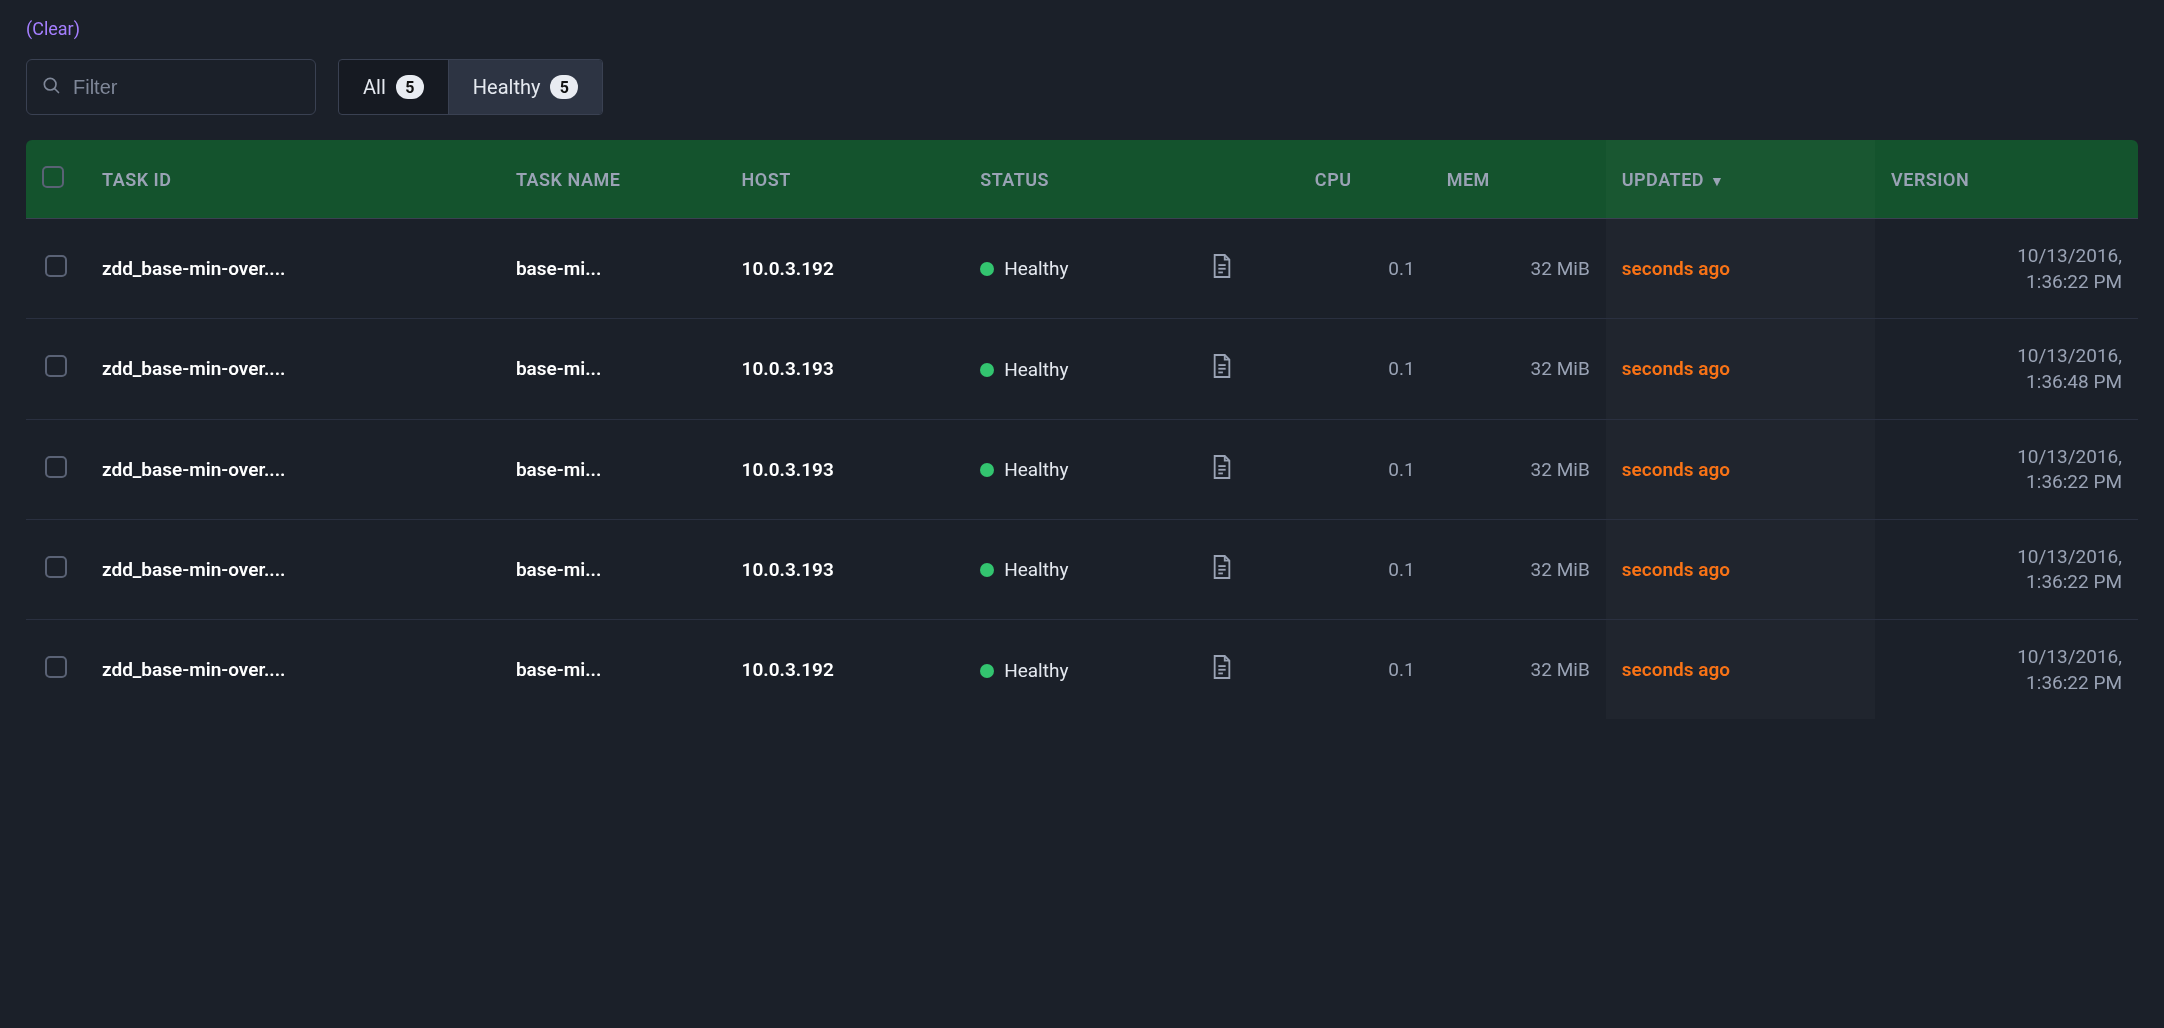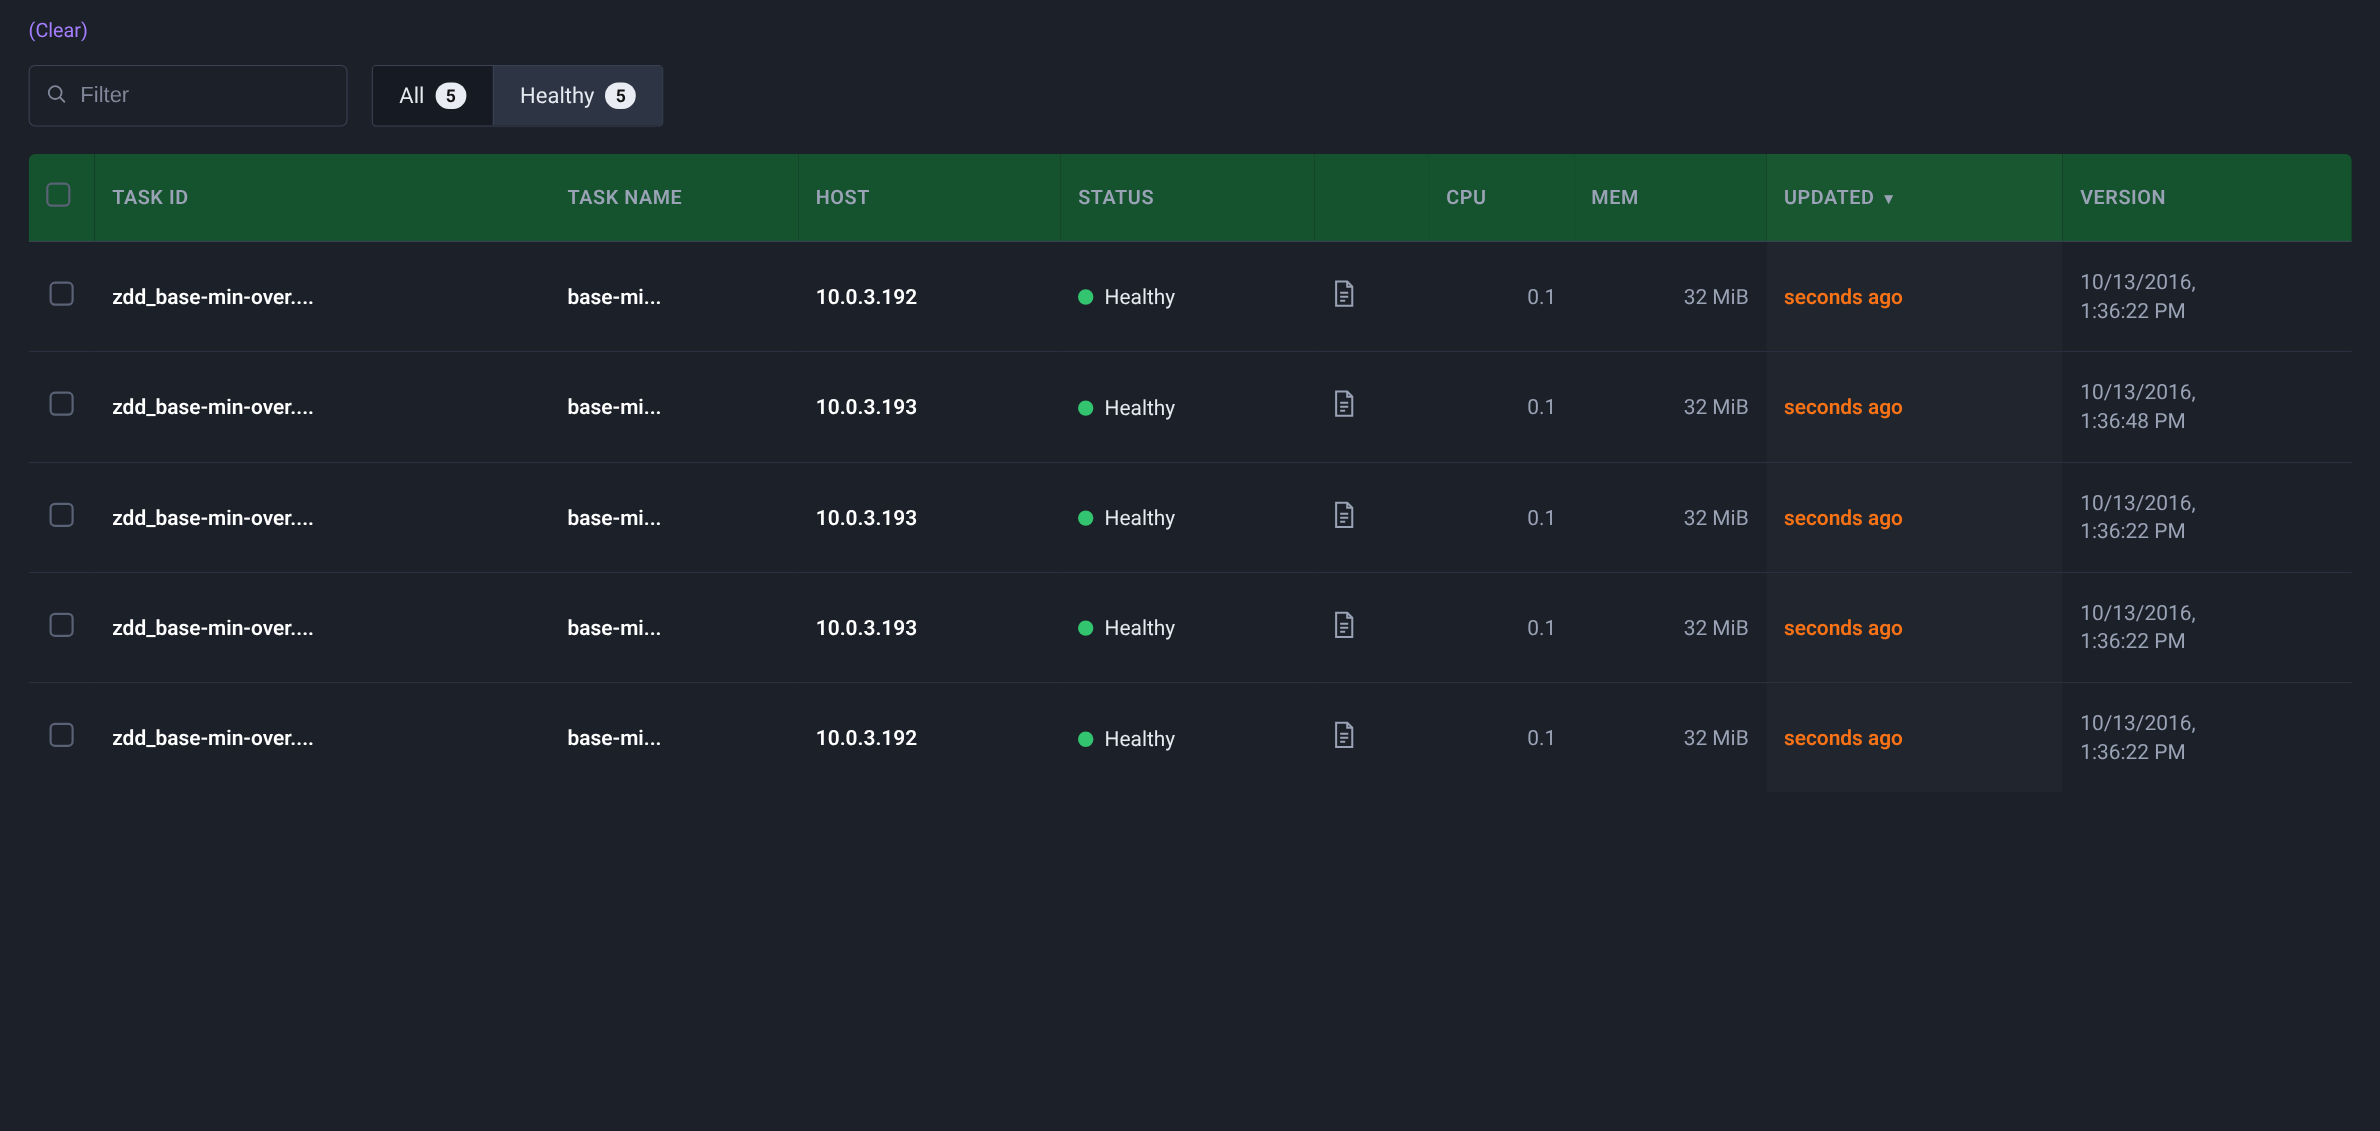--- a/index.html
+++ b/index.html
@@ -71,21 +71,21 @@
   .table thead th:first-child{border-top-left-radius:6px;}
   .table thead th:last-child{border-top-right-radius:6px;}
   .table tbody td{
     padding:24px 16px;border-bottom:1px solid #2a3040;vertical-align:middle;
     white-space:nowrap;
   }
   .table tbody tr:last-child td{border-bottom:none;}
 
   .col-chk{width:60px;text-align:center;}
   .col-cpu,.col-mem{text-align:right;}
-  .col-version{text-align:left;}
+  .col-version{text-align:right;}
   .col-updated{background:rgba(255,255,255,0.025);}
 
   .cb{
     width:22px;height:22px;border:2px solid #5a6275;border-radius:5px;display:inline-block;
   }
 
   .dot{width:14px;height:14px;border-radius:50%;background:var(--green);display:inline-block;margin-right:10px;vertical-align:middle;}
   .status-text{vertical-align:middle;}
 
   .log-icon{display:inline-flex;}

